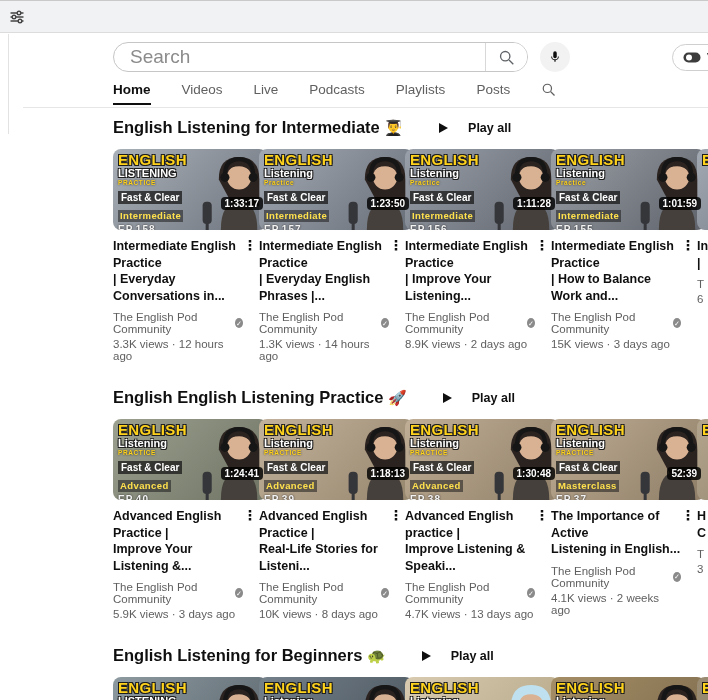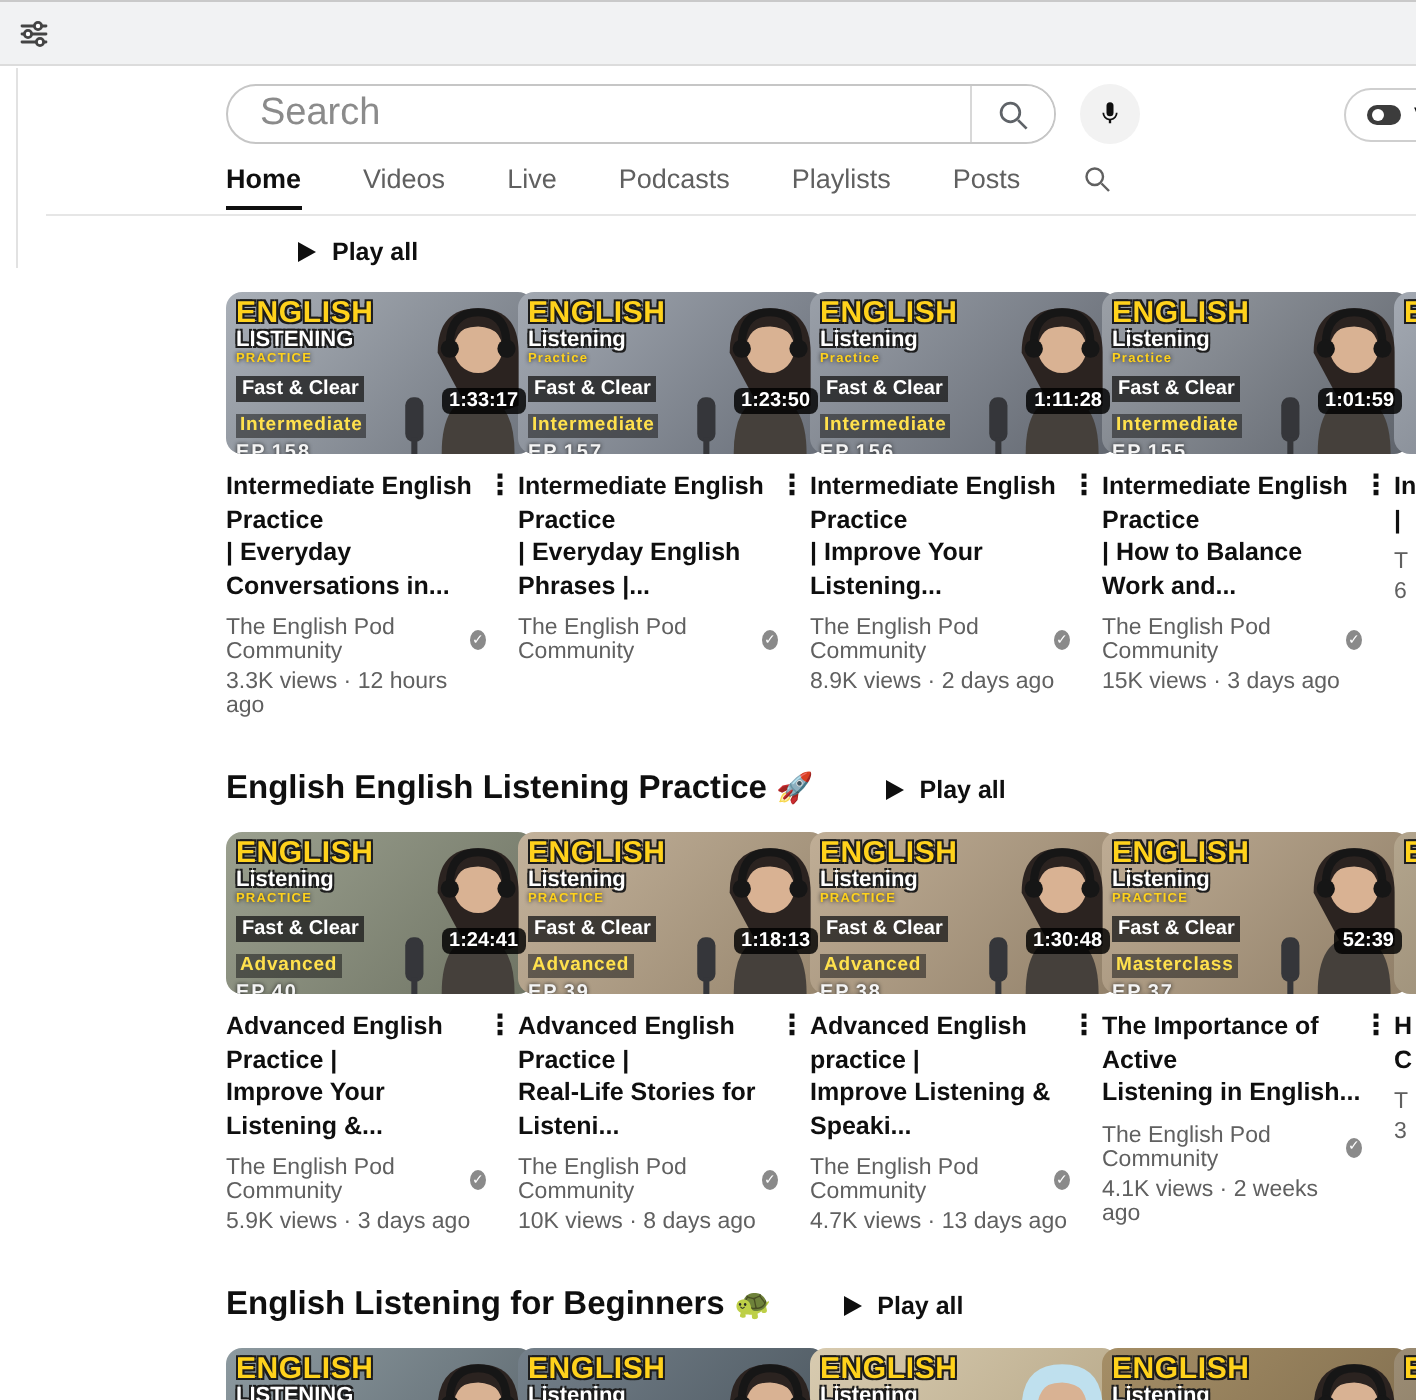--- a/index.html
+++ b/index.html
@@ -34,21 +34,21 @@
   .tab-search{display:inline-flex;cursor:pointer;padding-bottom:4px;}
   .tabs-divider{position:absolute;top:107px;left:23px;right:0;height:1px;background:#e6e6e6;}
   
   main{position:absolute;top:108px;left:0;right:0;bottom:0;}
   .section{margin-left:113px;}
   .section:first-child{margin-top:10px;}
   .section+.section{margin-top:26px;}
   .sec-head{display:flex;align-items:center;}
   .sec-title{font-size:16.5px;font-weight:700;margin:0;color:#0f0f0f;}
   .emoji{font-size:15px;}
-  .playall{display:flex;align-items:center;gap:8px;margin-left:30px;border:0;background:transparent;
+  .playall{display:flex;align-items:center;gap:20px;margin-left:30px;border:0;background:transparent;
            cursor:pointer;font-family:inherit;}
   .tri{width:0;height:0;border-left:9px solid #0f0f0f;border-top:5.5px solid transparent;
        border-bottom:5.5px solid transparent;}
   .playall-label{font-size:12.5px;font-weight:600;color:#0f0f0f;}
   .row{display:flex;gap:4px;margin-top:12px;}
   .card{width:142px;flex:0 0 142px;}
   
   .thumb{position:relative;width:154px;height:81px;border-radius:8px;overflow:hidden;cursor:pointer;}
   .tstack{position:absolute;left:5px;top:3px;z-index:2;}
   .t1{font-size:15px;font-weight:800;color:#ffd21c;letter-spacing:.3px;line-height:15px;
@@ -147,20 +147,21 @@
           <circle cx="8.5" cy="8.5" r="5.5"></circle>
           <line x1="13" y1="13" x2="18" y2="18"></line>
         </svg>
       </span>
     </div>
   <div class="tabs-divider"></div>
 
   <main id="sections">
   <section class="section">
     <div class="sec-head">
+      <h2 class="sec-title"><span>English Listening for Intermediate</span> <span class="emoji">👨‍🎓</span></h2>
       <button class="playall">
         <span class="tri"></span>
         <span class="playall-label">Play all</span>
       </button>
     </div>
     <div class="row">
   <div class="card">
     <div class="thumb" style="background: linear-gradient(135deg, rgb(170, 176, 184), rgb(110, 116, 125));">
       <div class="tstack">
         <div class="t1">ENGLISH</div>
@@ -221,20 +222,21 @@
       <span class="dur">1:23:50</span>
     </div>
     <div class="info">
       <div class="texts">
         <div class="vtitle">Intermediate English Practice
 | Everyday English Phrases |...</div>
         <div class="vchan">
           <span>The English Pod Community</span>
           <span class="check">✓</span>
         </div>
+        <div class="vmeta">1.3K views · 14 hours ago</div>
       </div>
       <div class="kebab">⋮</div>
     </div>
   </div>
 
   <div class="card">
     <div class="thumb" style="background: linear-gradient(135deg, rgb(154, 160, 169), rgb(97, 102, 111));">
       <div class="tstack">
         <div class="t1">ENGLISH</div>
         <div class="t2">Listening</div>

